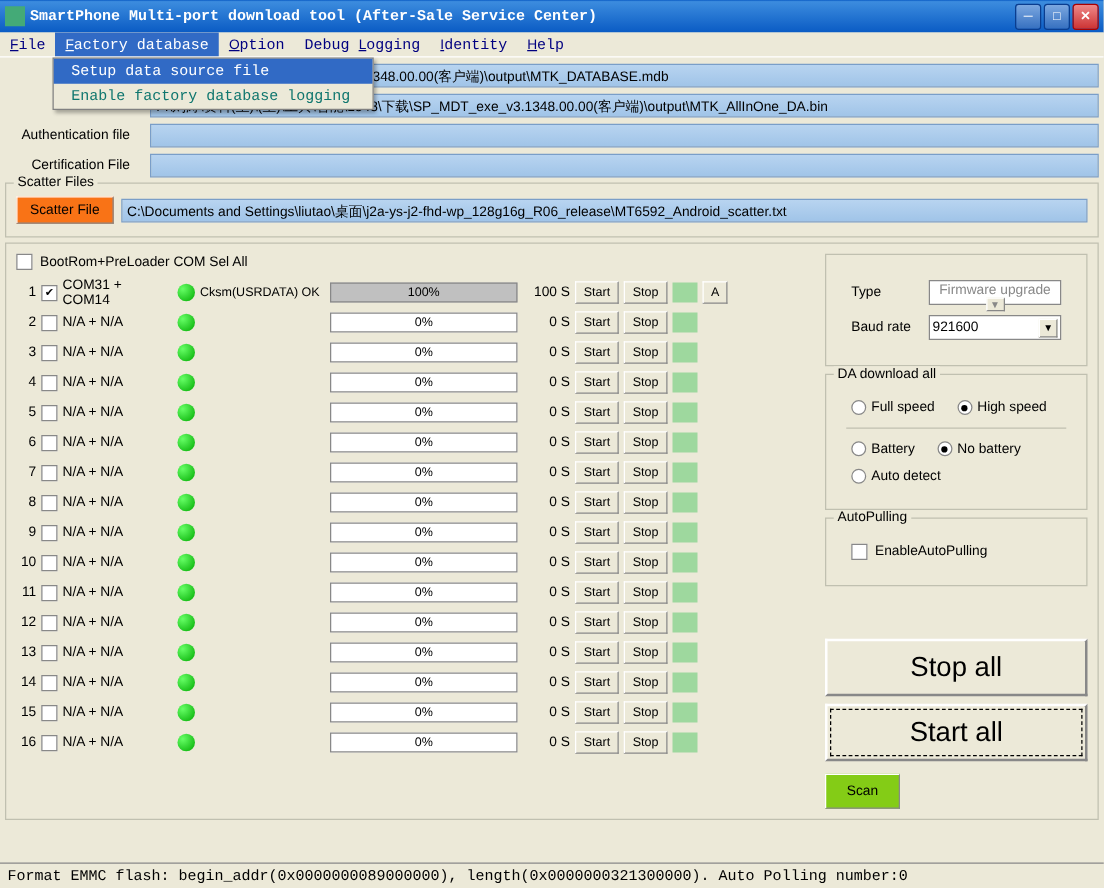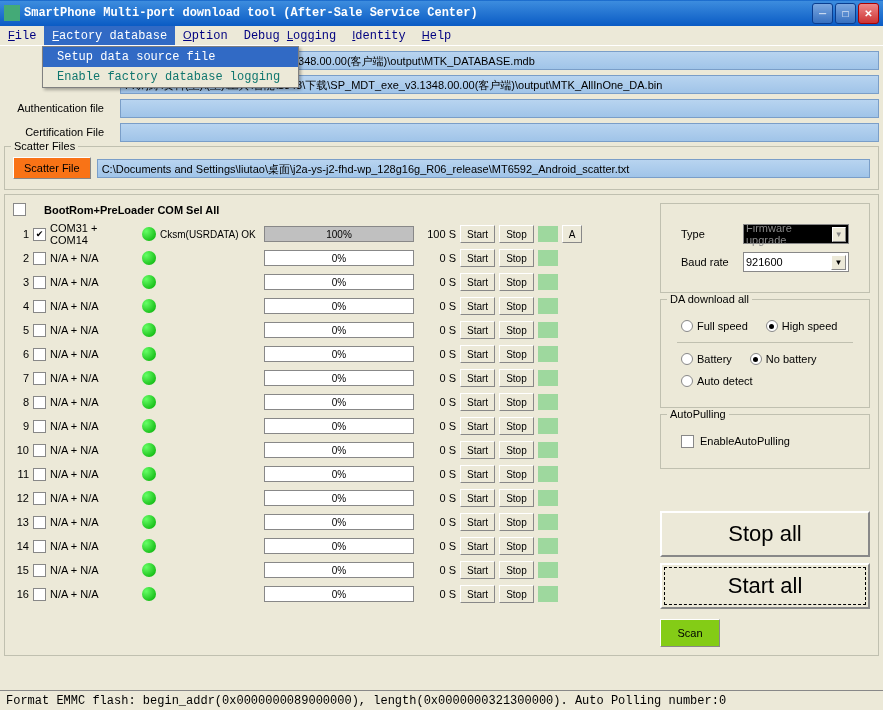--- a/index.html
+++ b/index.html
@@ -21,38 +21,38 @@
 .filerow { display: flex; align-items: center; margin-bottom: 4px; height: 20px; }
 .filelabel { width: 116px; text-align: right; padding-right: 16px; }
 .filefield { flex: 1; background: linear-gradient(to bottom,#b8d4f0,#a0c4e8); border: 1px solid #7a9ec8; height: 19px; padding: 2px 4px; overflow: hidden; white-space: nowrap; }
 .groupbox { border: 1px solid #c0c0b0; margin: 4px 0; padding: 8px; position: relative; }
 .grouptitle { position: absolute; top: -7px; left: 6px; background: #ece9d8; padding: 0 3px; }
 .scatterrow { display: flex; align-items: center; padding: 2px 0; }
 .btn { background: #f97316; border: 1px solid #888; border-top-color: #fff; border-left-color: #fff; padding: 3px 10px; cursor: pointer; height: 22px; }
 .panel { border: 1px solid #c0c0b0; padding: 8px; height: 462px; display: flex; gap: 8px; }
 .leftpanel { flex: 1; }
 .rightpanel { width: 210px; display: flex; flex-direction: column; gap: 6px; }
-.selall { display: flex; align-items: center; gap: 18px; font-weight: bold; margin-bottom: 6px; }
+.selall { display: flex; align-items: center; gap: 6px; font-weight: normal; margin-bottom: 6px; }
 .chk { width: 13px; height: 13px; border: 1px solid #888; background: white; display: inline-flex; align-items: center; justify-content: center; font-size: 9px; cursor: pointer; }
 .portrow { display: flex; align-items: center; height: 24px; gap: 4px; }
 .portidx { width: 16px; text-align: right; }
 .portname { width: 88px; }
 .led { width: 14px; height: 14px; border-radius: 50%; background: radial-gradient(circle at 30% 30%, #6f6, #0a0); }
 .status { width: 100px; font-size: 10px; }
 .progress { width: 150px; height: 16px; border: 1px solid #888; background: white; position: relative; display: flex; align-items: center; justify-content: center; font-size: 10px; }
 .progress.full { background: #c0c0c0; }
 .time { width: 38px; text-align: right; }
 .smbtn { background: #ece9d8; border: 1px solid #888; border-top-color: #fff; border-left-color: #fff; padding: 1px 6px; cursor: pointer; height: 18px; font-size: 10px; }
 .indicator { width: 20px; height: 16px; background: #9ed89e; }
 .typegroup { border: 1px solid #c0c0b0; padding: 20px; position: relative; }
 .typerow { display: flex; align-items: center; gap: 6px; margin-bottom: 8px; }
 .typerow:last-child { margin-bottom: 0; }
 .lbl { width: 56px; }
 .sel { flex: 1; height: 20px; border: 1px solid #888; background: white; padding: 1px 2px; display: flex; align-items: center; justify-content: space-between; }
-.sel.disabled { background: #000000; color: #888; }
+.sel.disabled { background: #ffffff; color: #888; flex-direction: column; }
 .dropbtn { width: 15px; height: 15px; background: #ece9d8; border: 1px solid #888; border-top-color: #fff; border-left-color: #fff; display: flex; align-items: center; justify-content: center; font-size: 8px; cursor: pointer; }
 .radio { width: 12px; height: 12px; border: 1px solid #888; border-radius: 50%; background: white; display: inline-flex; align-items: center; justify-content: center; cursor: pointer; margin-right: 4px; }
 .radio.checked::after { content: ""; width: 5px; height: 5px; background: #000; border-radius: 50%; }
 .radiorow { display: flex; gap: 18px; margin-bottom: 10px; }
 .radiorow:last-child { margin-bottom: 0; }
 .radiolbl { display: flex; align-items: flex-start; cursor: pointer; }
 .bigbtn { height: 46px; border: 2px solid #888; border-top-color: #fff; border-left-color: #fff; background: #ece9d8; display: flex; align-items: center; justify-content: center; font-size: 22px; cursor: pointer; }
 .bigbtn.dashed { outline: 1px dashed #000; outline-offset: -5px; }
 .scanbtn { width: 60px; height: 28px; background: #84cc16; border: 1px solid #888; border-top-color: #fff; border-left-color: #fff; cursor: pointer; margin-top: 4px; }
 .statusbar { position: absolute; bottom: 0; left: 0; right: 0; height: 20px; border-top: 1px solid #888; padding: 3px 6px; font-family: "Courier New", monospace; font-size: 12px; background: #ece9d8; }

